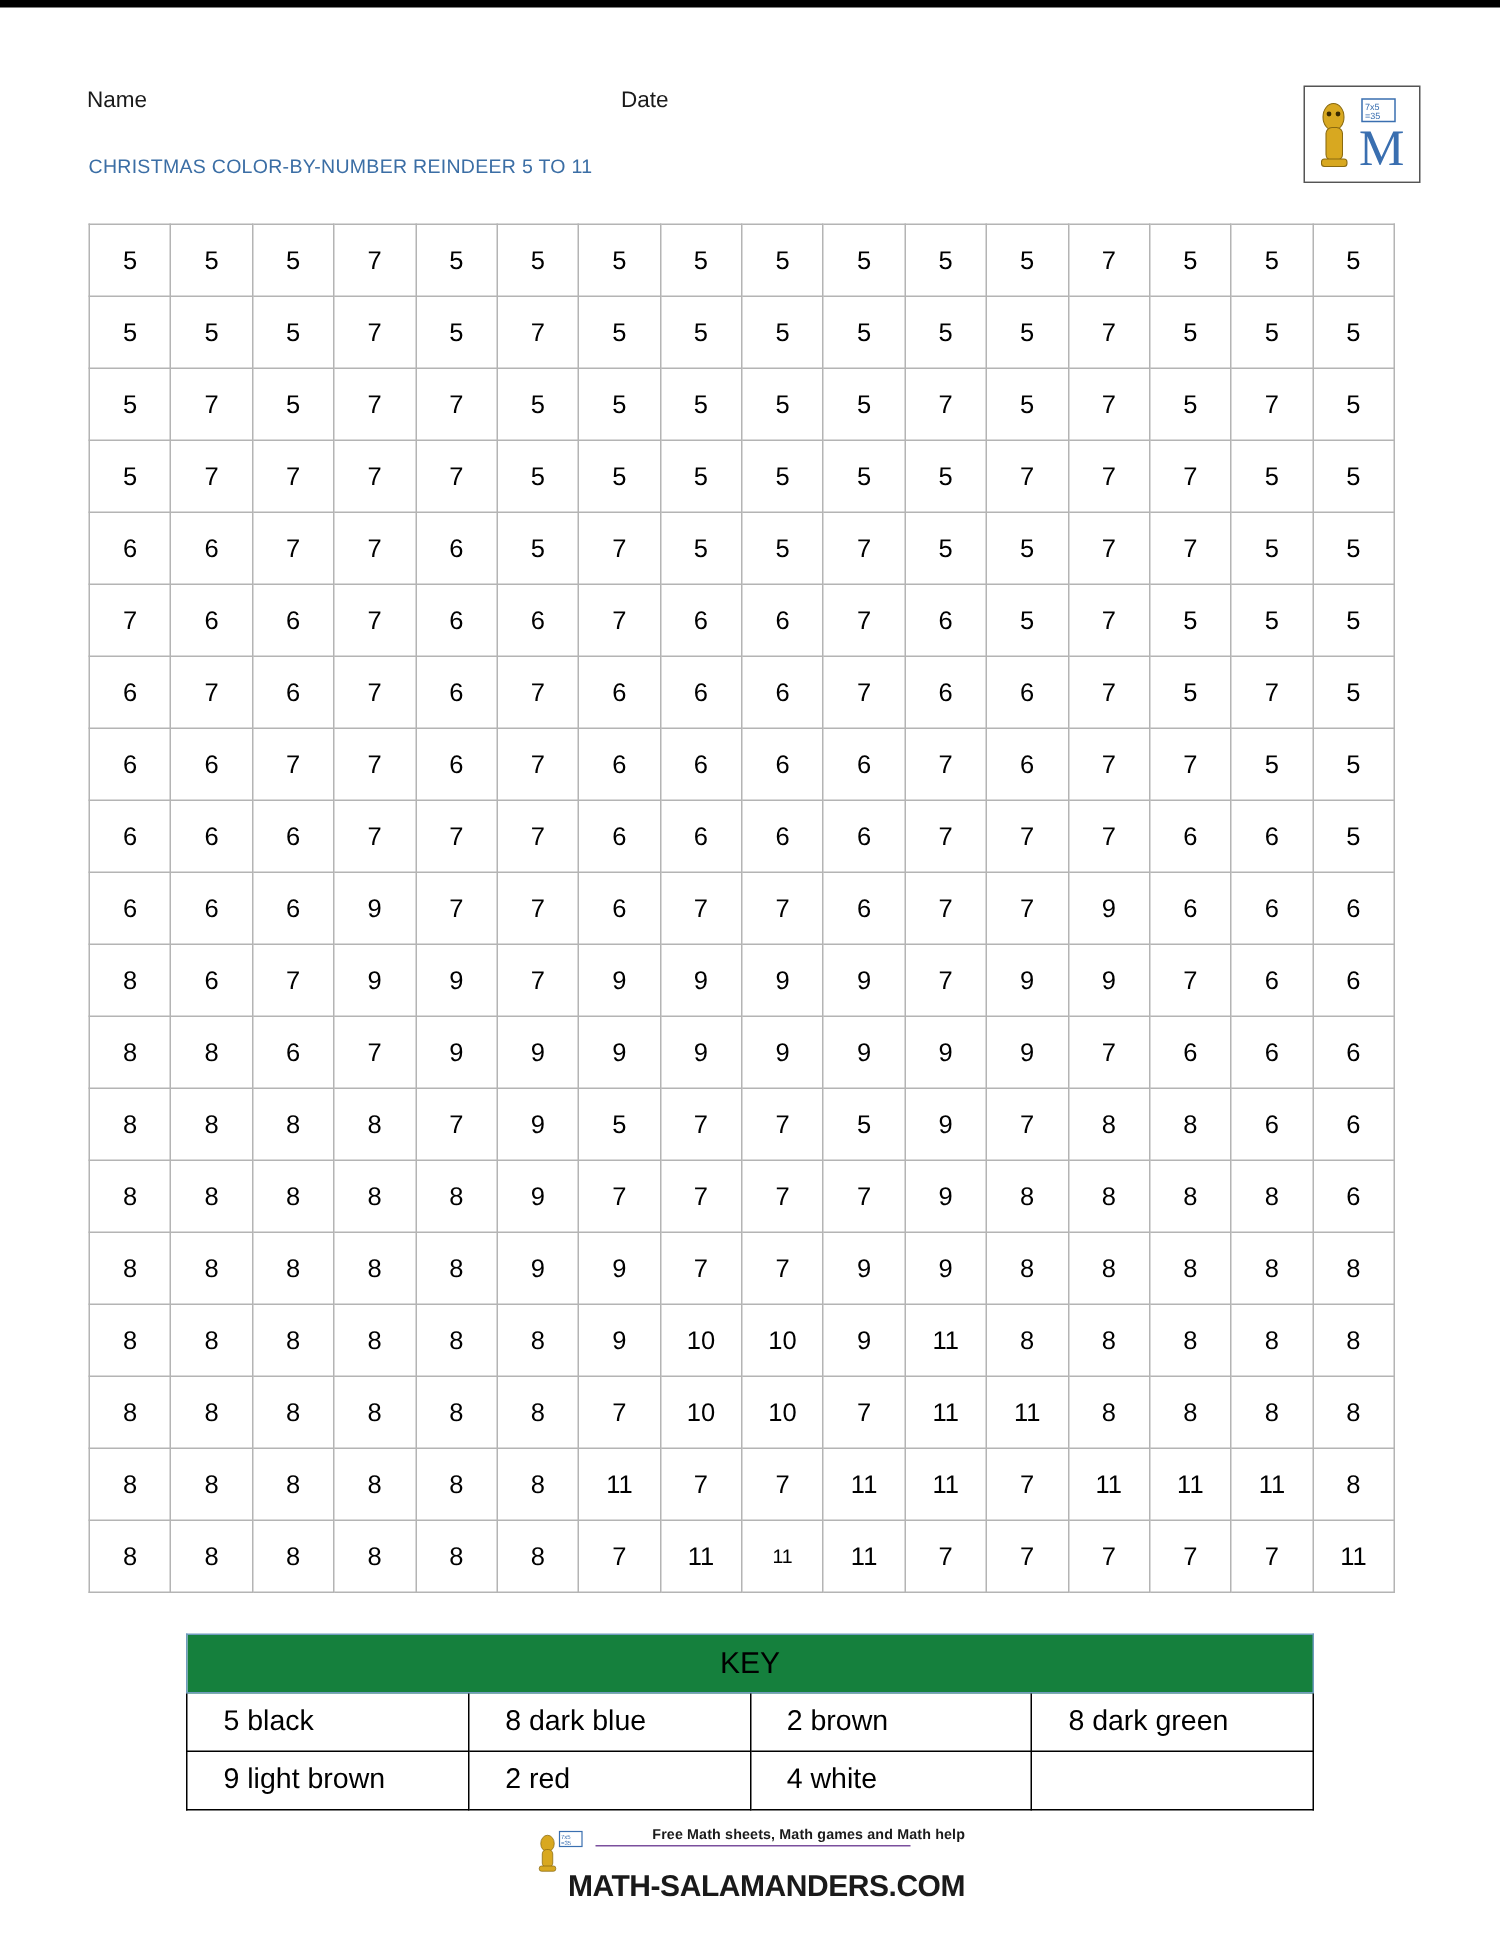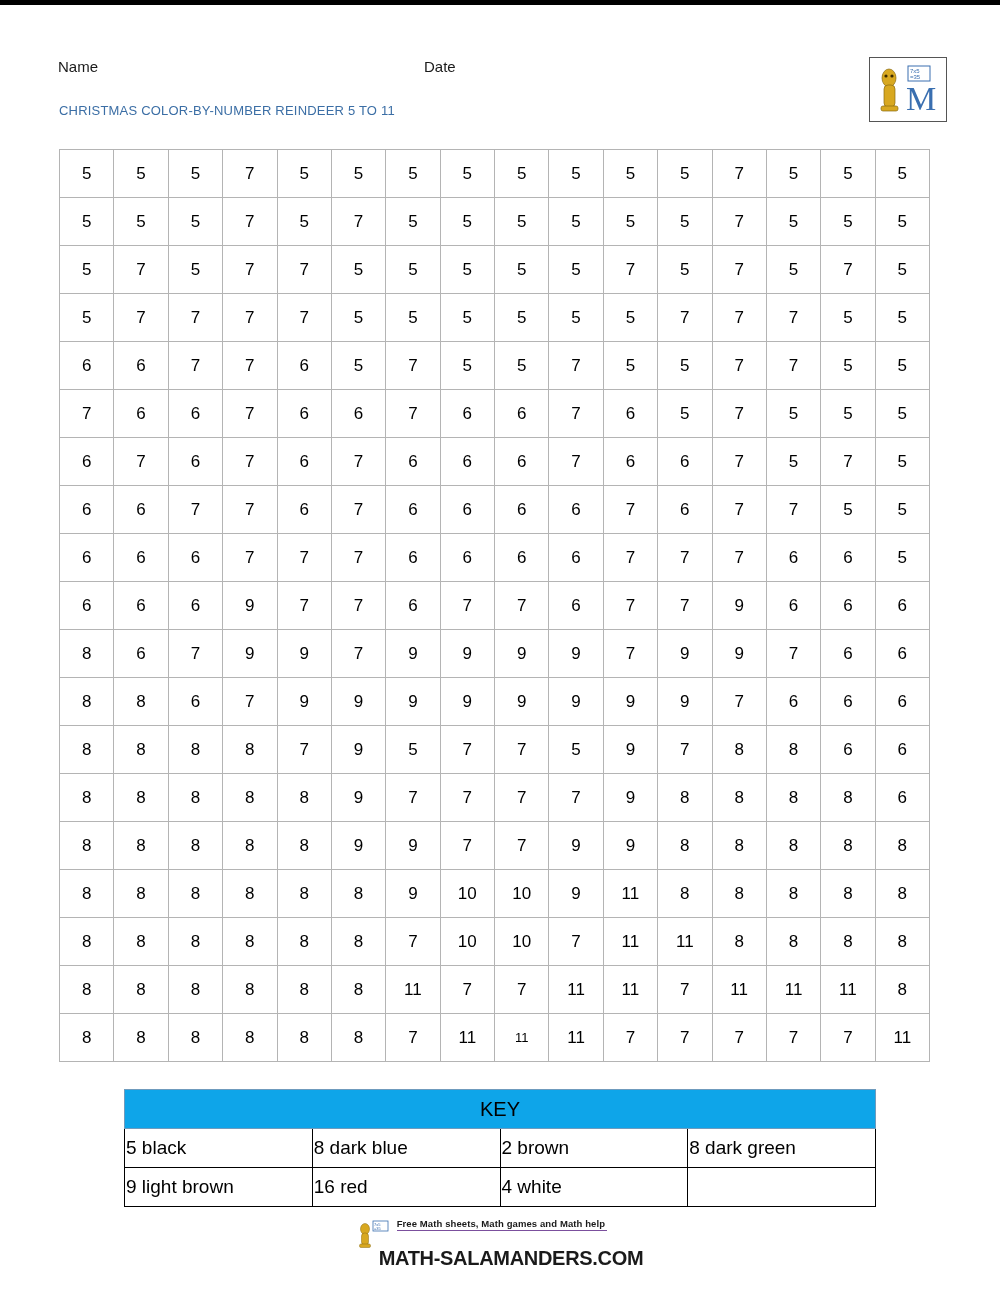--- a/index.html
+++ b/index.html
@@ -38,21 +38,21 @@
     font-size: 15px;
     color: #1a1a1a;
   }
   .meta-name {
     position: absolute;
     left: 0;
     top: 0;
   }
   .meta-date {
     position: absolute;
-    left: 366px;
+    left: 356px;
     top: 0;
   }
   .worksheet-title {
     position: absolute;
     top: 103px;
     left: 59px;
     font-size: 13px;
     letter-spacing: 0.2px;
     color: #3b6ea5;
     font-weight: normal;
@@ -97,46 +97,46 @@
   table.key {
     position: absolute;
     top: 1089px;
     left: 124px;
     width: 752px;
     border-collapse: collapse;
     table-layout: fixed;
   }
   table.key th {
     border: 1px solid #6f9bbd;
-    background: #0ea5e9;
+    background: #15803d;
     font-size: 20px;
     font-weight: normal;
     color: #000000;
     height: 36px;
     text-align: center;
   }
   table.key td {
     border: 1px solid #000000;
     height: 36px;
     font-size: 19px;
     color: #000000;
-    padding-left: 1px;
+    padding-left: 24px;
     text-align: left;
   }
   .footer {
     position: absolute;
     top: 1218px;
     left: 0;
     width: 1000px;
     text-align: center;
   }
   .footer-inner {
     display: inline-block;
     position: relative;
-    text-align: left;
+    text-align: right;
   }
   .footer-tag {
     font-size: 9.5px;
     font-weight: bold;
     color: #1a1a1a;
     margin-left: 40px;
     display: block;
     letter-spacing: 0.1px;
   }
   .footer-underline {
@@ -550,21 +550,21 @@
     </thead>
     <tbody>
       <tr>
         <td>5 black</td>
         <td>8 dark blue</td>
         <td>2 brown</td>
         <td>8 dark green</td>
       </tr>
       <tr>
         <td>9 light brown</td>
-        <td>16 red</td>
+        <td>2 red</td>
         <td>4 white</td>
         <td></td>
       </tr>
     </tbody>
   </table>
 
   <div class="footer">
     <div class="footer-inner">
       <div class="footer-mark">
         <svg width="34" height="30" viewBox="0 0 34 30">

